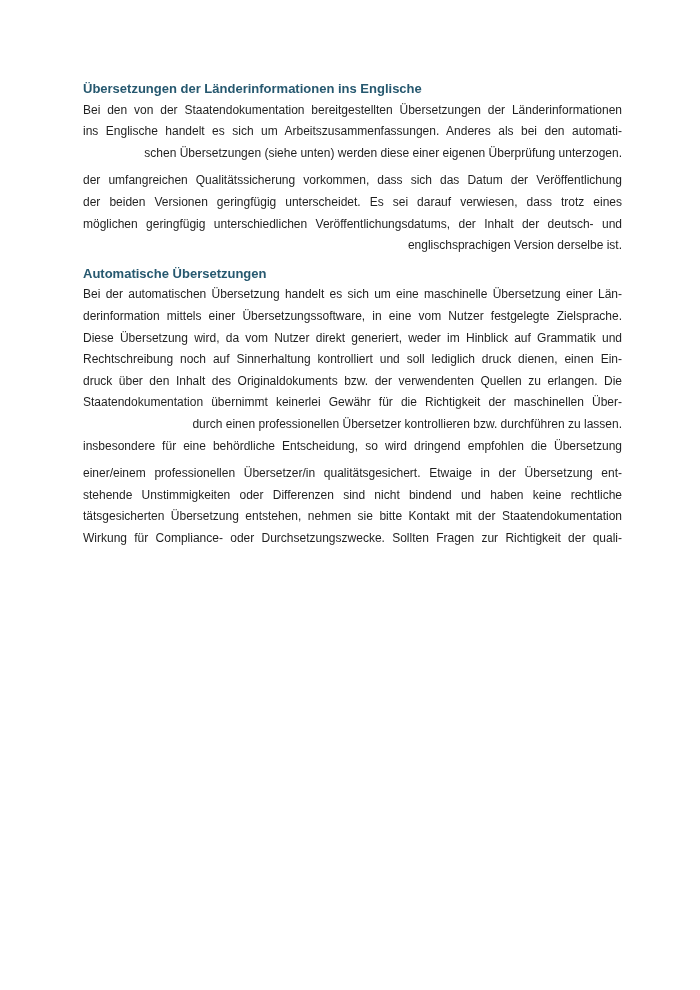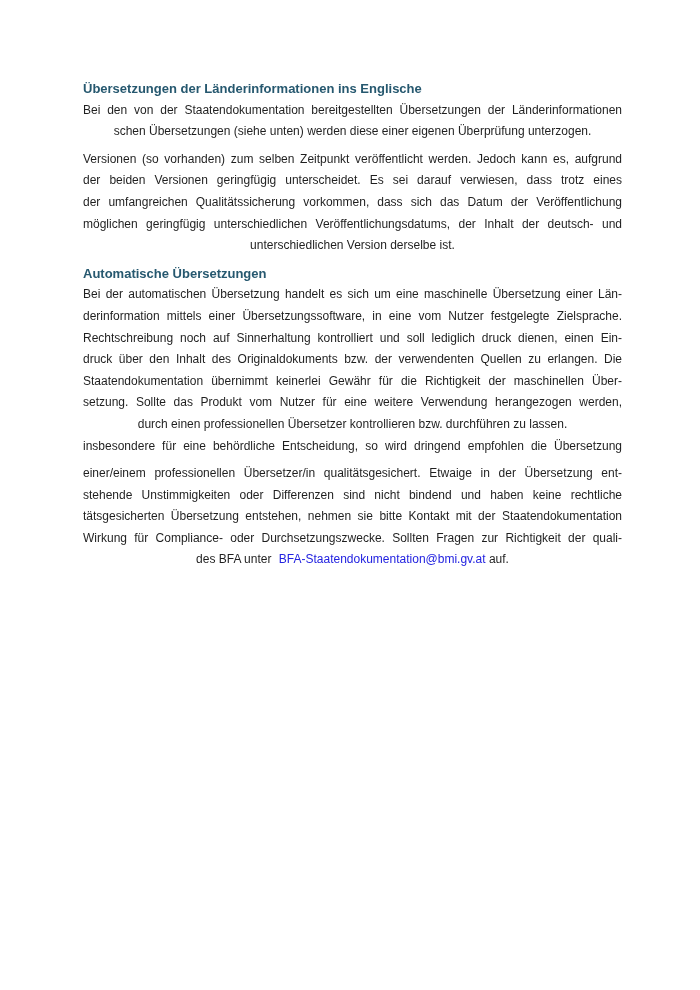--- a/index.html
+++ b/index.html
@@ -34,21 +34,21 @@
   section:first-child .heading{margin-top:0;}
   .para{margin:0 0 6px 0;}
   .line{
     font-size:12px;
     line-height:21.6px;
     color:var(--body-color);
     text-align:justify;
     text-align-last:justify;
   }
   .line.last{
-    text-align:center;
+    text-align:right;
     text-align-last:auto;
   }
   .link{
     color:var(--link-color);
     margin-left:4px;
     cursor:pointer;
   }
   .footer{
     position:absolute;
     left:0;top:952px;width:700px;
@@ -60,49 +60,48 @@
 </style>
 </head>
 <body>
 
 <div class="page">
   <main class="content">
       <section>
         <h2 class="heading">Übersetzungen der Länderinformationen ins Englische</h2>
         <div class="para">
           <div class="line">Bei den von der Staatendokumentation bereitgestellten Übersetzungen der Länderinformationen</div>
+          <div class="line">ins Englische handelt es sich um Arbeitszusammenfassungen. Anderes als bei den automati-</div>
           <div class="line last">schen Übersetzungen (siehe unten) werden diese einer eigenen Überprüfung unterzogen.</div>
         </div>
         <div class="para">
-          <div class="line">Versionen (so vorhanden) zum selben Zeitpunkt veröffentlicht werden. Jedoch kann es, aufgrund</div>
+          <div class="line">der umfangreichen Qualitätssicherung vorkommen, dass sich das Datum der Veröffentlichung</div>
           <div class="line">der beiden Versionen geringfügig unterscheidet. Es sei darauf verwiesen, dass trotz eines</div>
-          <div class="line">der umfangreichen Qualitätssicherung vorkommen, dass sich das Datum der Veröffentlichung</div>
           <div class="line">möglichen geringfügig unterschiedlichen Veröffentlichungsdatums, der Inhalt der deutsch- und</div>
-          <div class="line last">unterschiedlichen Version derselbe ist.</div>
+          <div class="line last">englischsprachigen Version derselbe ist.</div>
         </div>
       </section>
       <section>
         <h2 class="heading">Automatische Übersetzungen</h2>
         <div class="para">
           <div class="line">Bei der automatischen Übersetzung handelt es sich um eine maschinelle Übersetzung einer Län-</div>
           <div class="line">derinformation mittels einer Übersetzungssoftware, in eine vom Nutzer festgelegte Zielsprache.</div>
+          <div class="line">Diese Übersetzung wird, da vom Nutzer direkt generiert, weder im Hinblick auf Grammatik und</div>
           <div class="line">Rechtschreibung noch auf Sinnerhaltung kontrolliert und soll lediglich druck dienen, einen Ein-</div>
           <div class="line">druck über den Inhalt des Originaldokuments bzw. der verwendenten Quellen zu erlangen. Die</div>
           <div class="line">Staatendokumentation übernimmt keinerlei Gewähr für die Richtigkeit der maschinellen Über-</div>
-          <div class="line">setzung. Sollte das Produkt vom Nutzer für eine weitere Verwendung herangezogen werden,</div>
           <div class="line last">durch einen professionellen Übersetzer kontrollieren bzw. durchführen zu lassen.</div>
           <div class="line">insbesondere für eine behördliche Entscheidung, so wird dringend empfohlen die Übersetzung</div>
         </div>
       </section>
       <section>
         <div class="para">
           <div class="line">einer/einem professionellen Übersetzer/in qualitätsgesichert. Etwaige in der Übersetzung ent-</div>
           <div class="line">stehende Unstimmigkeiten oder Differenzen sind nicht bindend und haben keine rechtliche</div>
           <div class="line">tätsgesicherten Übersetzung entstehen, nehmen sie bitte Kontakt mit der Staatendokumentation</div>
           <div class="line">Wirkung für Compliance- oder Durchsetzungszwecke. Sollten Fragen zur Richtigkeit der quali-</div>
-          <div class="line last"><span>des BFA unter </span><span class="link">BFA-Staatendokumentation@bmi.gv.at</span><span> auf.</span></div>
         </div>
       </section>
     </main>
   <div class="footer">
     <span>III</span>
   </div>
 </div>
 
 </body></html>

